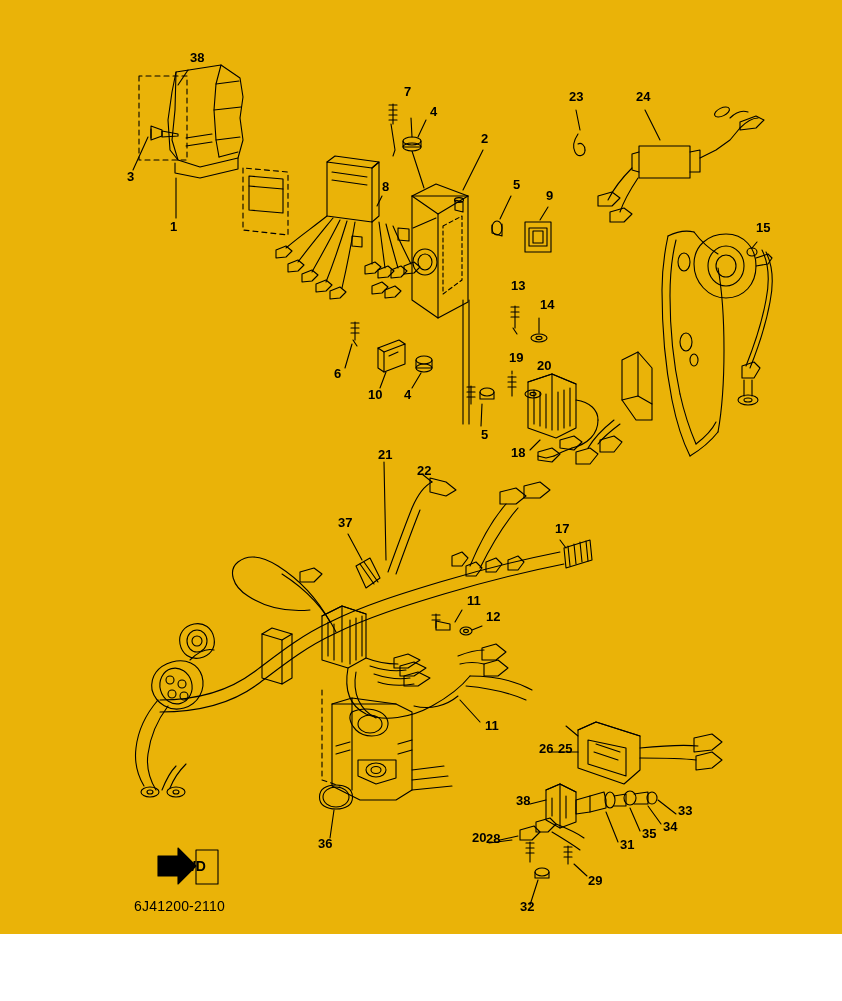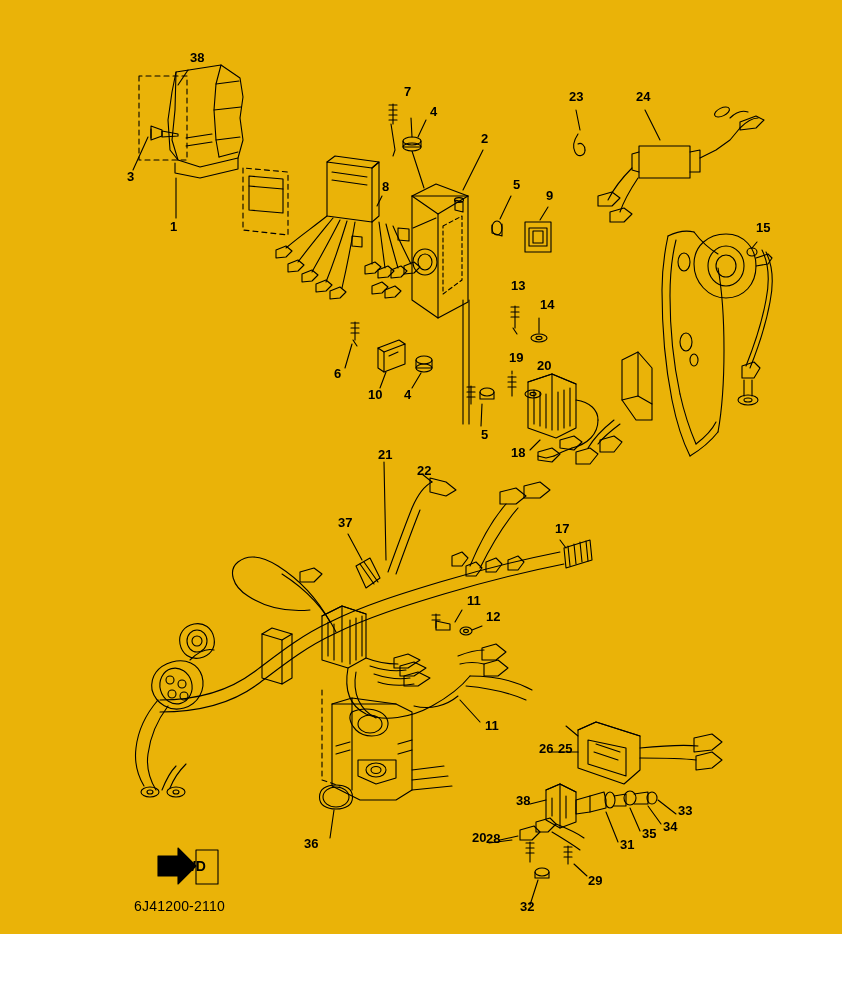--- a/index.html
+++ b/index.html
@@ -516,18 +516,18 @@
   <div class="callout" style="left:539px; top:742px;">26</div>
   <div class="callout" style="left:516px; top:794px;">38</div>
   <div class="callout" style="left:678px; top:804px;">33</div>
   <div class="callout" style="left:663px; top:820px;">34</div>
   <div class="callout" style="left:642px; top:827px;">35</div>
   <div class="callout" style="left:620px; top:838px;">31</div>
   <div class="callout" style="left:486px; top:832px;">28</div>
   <div class="callout" style="left:472px; top:831px;">20</div>
   <div class="callout" style="left:588px; top:874px;">29</div>
   <div class="callout" style="left:520px; top:900px;">32</div>
-  <div class="callout" style="left:304px; top:837px;">36</div>
+  <div class="callout" style="left:318px; top:837px;">36</div>
 
   <div class="fwd-label" style="left:174px; top:858px;">FWD</div>
   <div class="partno" style="left:134px; top:898px;">6J41200-2110</div>
 
 </div>
 
 </body></html>

